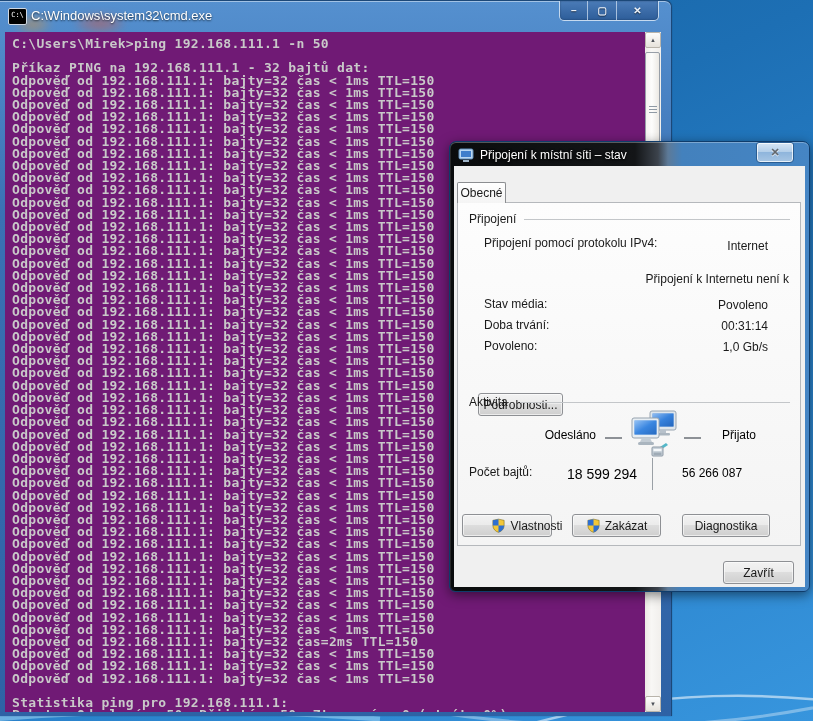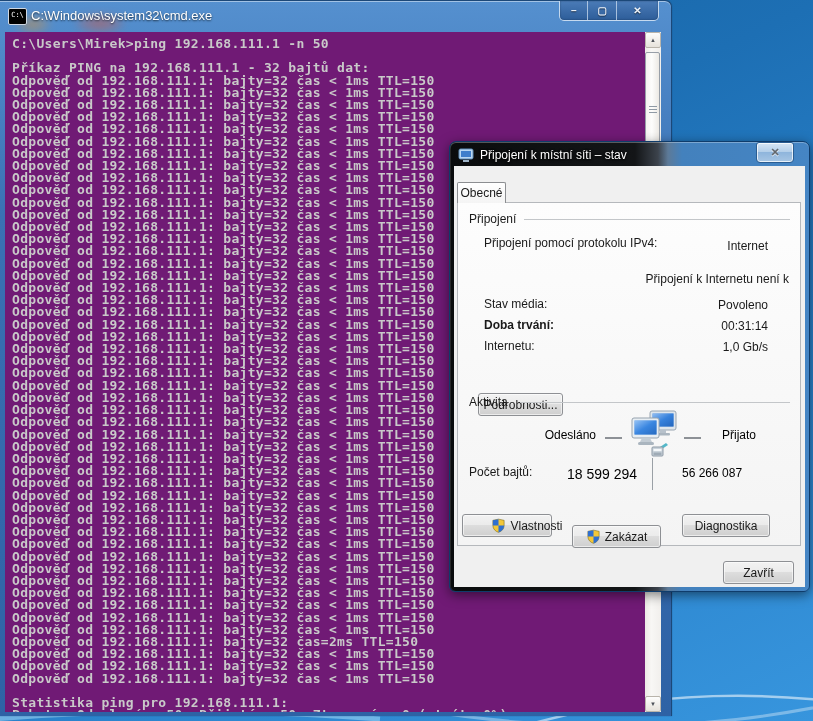--- a/index.html
+++ b/index.html
@@ -79,21 +79,21 @@
   .val-wide{right:11px;}
 
   .g1-label{left:11px;top:9px;}
   .g1-line{left:66px;top:16px;right:10px;}
   .r1l{left:26px;top:33px;width:200px;line-height:15px;}
   .r1v{top:36px;}
   .r2l{left:26px;top:63px;width:200px;line-height:15px;}
   .r2v{top:69px;}
   .r3l{left:26px;top:94px;}
   .r3v{top:95px;}
-  .r4l{left:26px;top:115px;font-weight:bold;}
+  .r4l{left:26px;top:115px;}
   .r4v{top:116px;}
   .r5l{left:26px;top:136px;}
   .r5v{top:137px;}
 
   .btn{box-sizing:border-box;border:1px solid #8e9094;border-radius:3px;font-size:12px;color:#1a1a1a;
     background:linear-gradient(180deg,#f2f2f2 0%,#ebebeb 49%,#dddddd 50%,#cfcfcf 100%);
     display:flex;align-items:center;justify-content:center;gap:4px;cursor:default;
     box-shadow:inset 0 0 0 1px rgba(255,255,255,.6);}
   .btn-details{position:absolute;left:20px;top:158px;width:85px;height:23px;margin-top:32px;}
 
@@ -104,21 +104,21 @@
   .act-dash{position:absolute;top:234px;height:2px;width:17px;background:#8d9196;}
   .dash-l{left:147px;}
   .dash-r{left:226px;}
   .act-icon{position:absolute;left:170px;top:206px;}
   .bytes-label{left:11px;top:262px;}
   .bytes-sent{position:absolute;left:60px;top:263px;width:119px;text-align:right;font-size:14px;}
   .bytes-div{position:absolute;left:194px;top:255px;width:1px;height:32px;background:#9aa0a6;}
   .bytes-recv{position:absolute;left:224px;top:263px;font-size:12px;text-align:center;}
 
   .btn-props{position:absolute;left:4px;top:311px;width:90px;height:23px;padding-left:40px;}
-  .btn-disable{position:absolute;left:114px;top:311px;width:89px;height:23px;margin-top:11px;}
+  .btn-disable{position:absolute;left:114px;top:311px;width:89px;height:23px;}
   .btn-diag{position:absolute;left:224px;top:311px;width:88px;height:23px;}
   .btn-close{position:absolute;left:269px;top:395px;width:71px;height:23px;}
 
   .shield{width:15px;height:15px;display:inline-block;}
 </style>
 </head>
 <body>
 
 <div class="desktop">
   <svg width="813" height="90" viewBox="0 0 813 90">
@@ -230,21 +230,21 @@
       <div class="grp-label g1-label">Připojení</div>
       <div class="grp-line g1-line"></div>
 
       <div class="lbl r1l">Připojení pomocí protokolu IPv4:</div>
       <div class="val r1v">Internet</div>
       <div class="val val-wide r2v">Připojení k Internetu není k</div>
       <div class="lbl r3l">Stav média:</div>
       <div class="val r3v">Povoleno</div>
       <div class="lbl r4l">Doba trvání:</div>
       <div class="val r4v">00:31:14</div>
-      <div class="lbl r5l">Internetu:</div>
+      <div class="lbl r5l">Povoleno:</div>
       <div class="val r5v">1,0 Gb/s</div>
 
       <div class="btn btn-details">
         <span>Podrobnosti...</span>
       </div>
 
       <div class="grp-label g2-label">Aktivita</div>
       <div class="grp-line g2-line"></div>
 
       <div class="act-sent">Odesláno</div>

